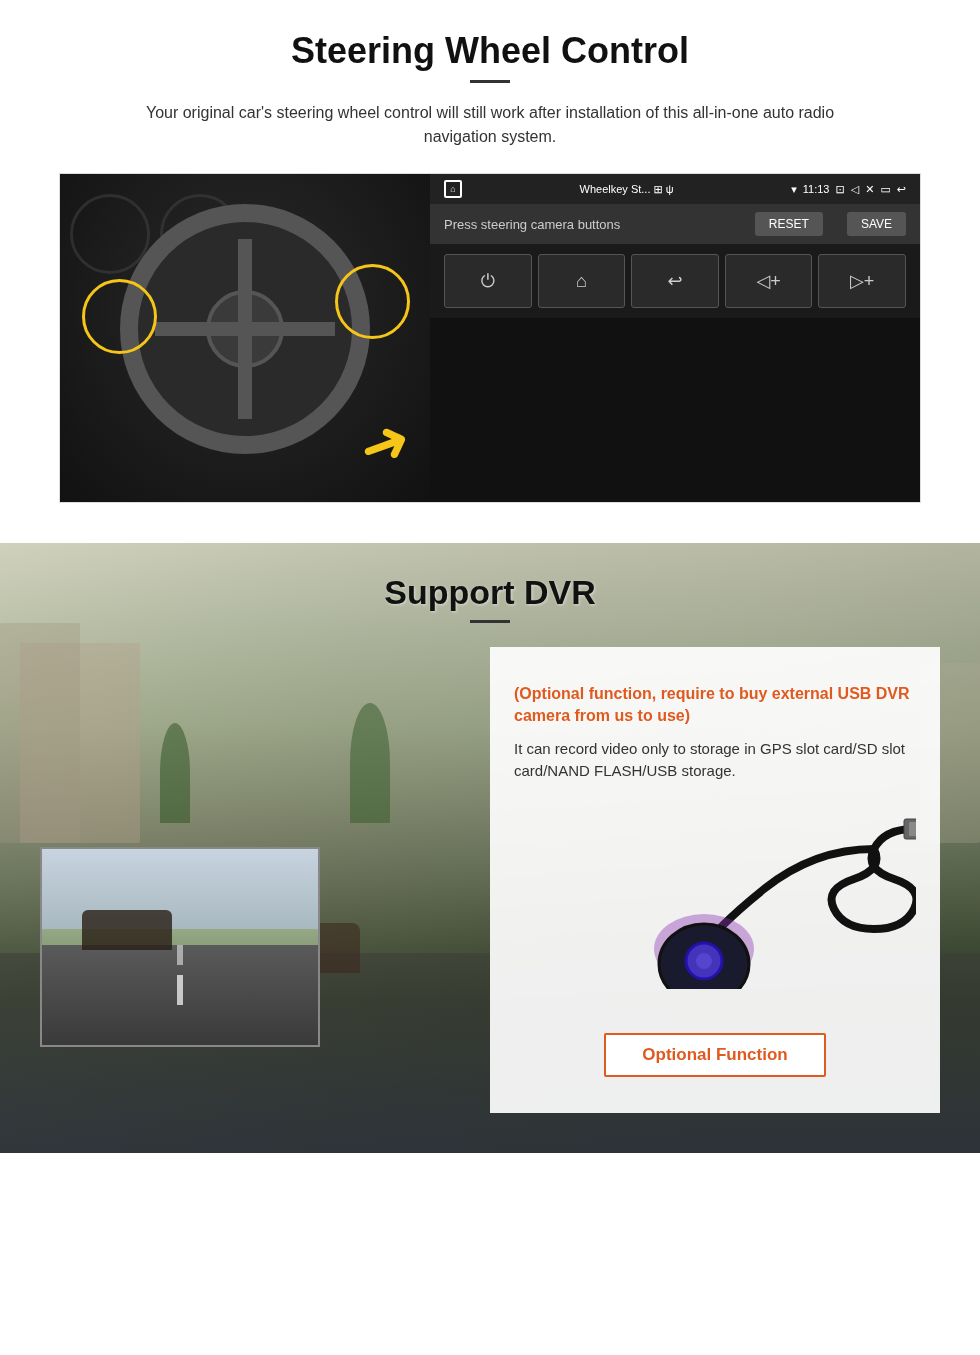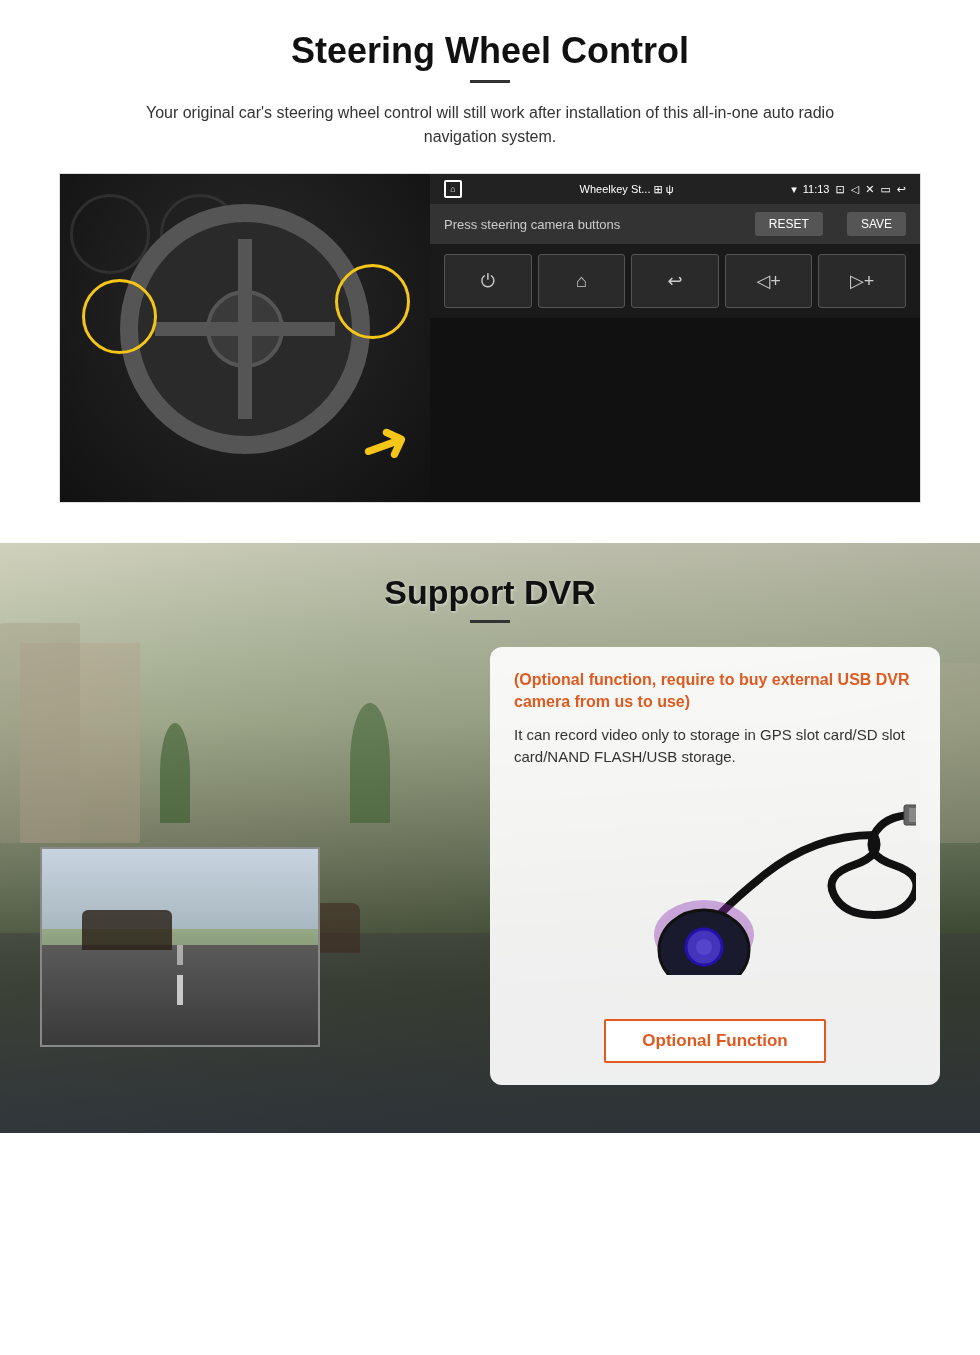--- a/index.html
+++ b/index.html
@@ -282,23 +282,23 @@
       background: linear-gradient(to bottom, #c8d4b8 0%, #8a9e7a 50%, #2a3a1a 100%);
       position: relative;
     }
 
     .dvr-right {
       width: 450px;
       flex-shrink: 0;
     }
     .dvr-info-box {
       background: rgba(255,255,255,0.92);
-      padding: 22px 24px;
+      padding: 36px 24px;
       text-align: left;
-      border-radius: 12px;
+      border-radius: 0;
     }
     .dvr-info-title {
       color: #e05a20;
       font-size: 16px;
       font-weight: bold;
       line-height: 1.4;
       margin-bottom: 10px;
     }
     .dvr-info-text {
       color: #333;

